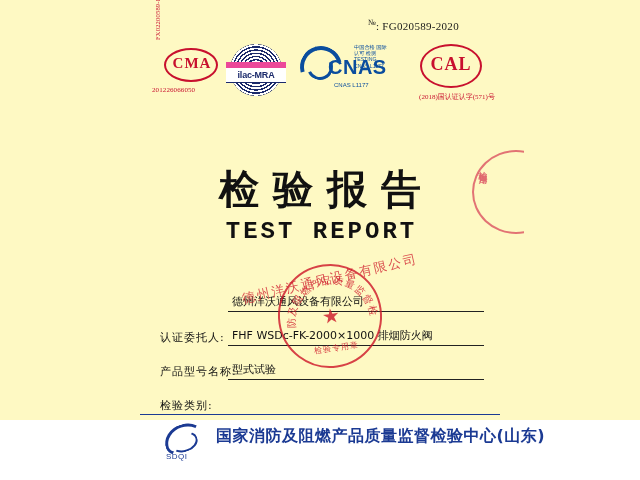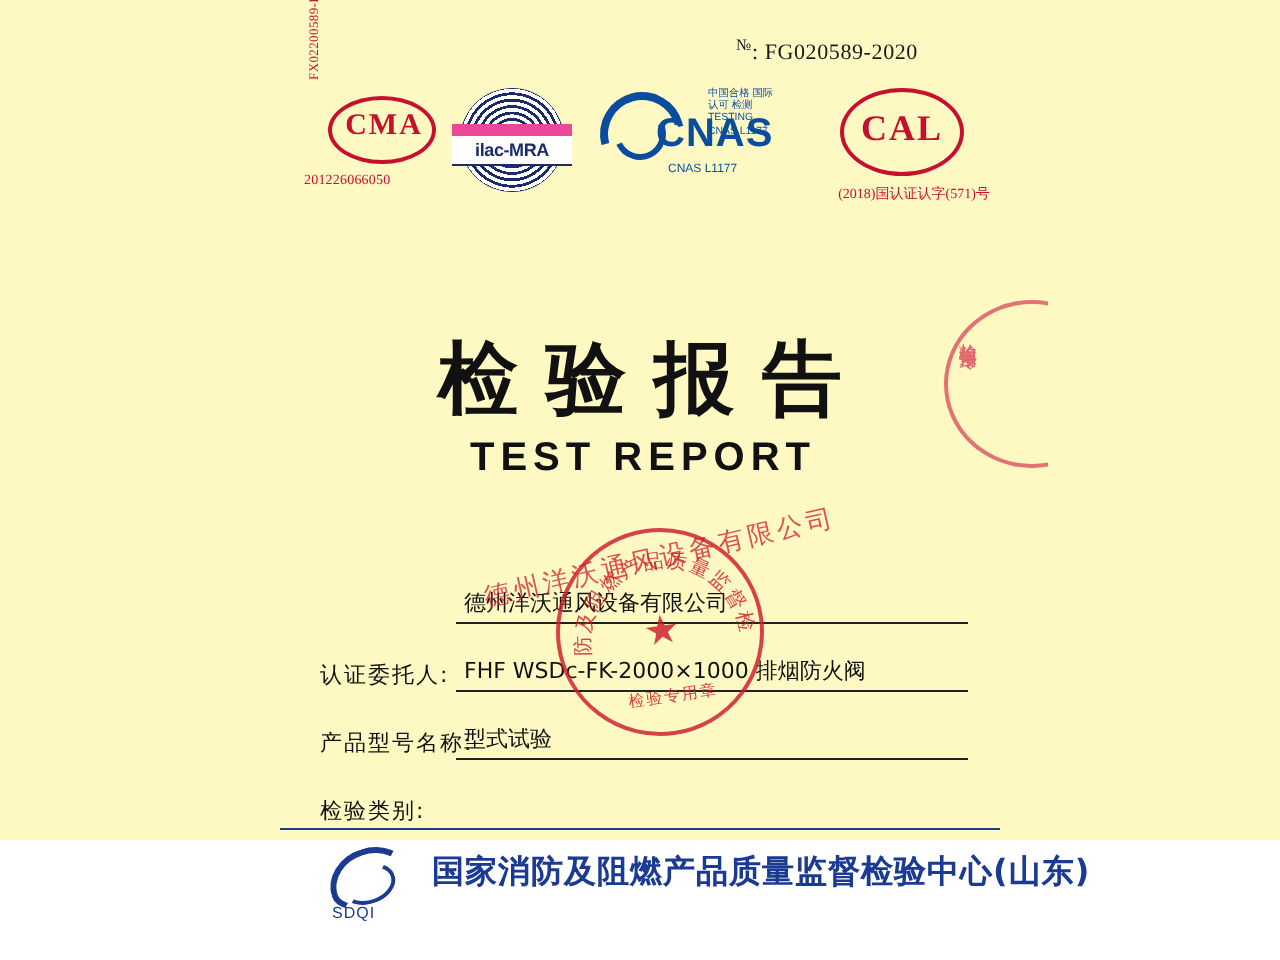--- a/index.html
+++ b/index.html
@@ -236,23 +236,23 @@
     letter-spacing: 14px;
     text-indent: 14px;
     color: #111;
   }
   .title-en {
     position: absolute;
     top: 218px;
     left: 0;
     width: 640px;
     text-align: center;
-    font-family: Liberation Sans, sans-serif;
-    font-weight: bold;
-    font-size: 20px;
+    font-family: Liberation Mono, monospace;
+    font-weight: bold;
+    font-size: 24px;
     letter-spacing: 3px;
     text-indent: 3px;
     color: #111;
   }
 
   
   .fields {
     position: absolute;
     top: 292px;
     left: 160px;

